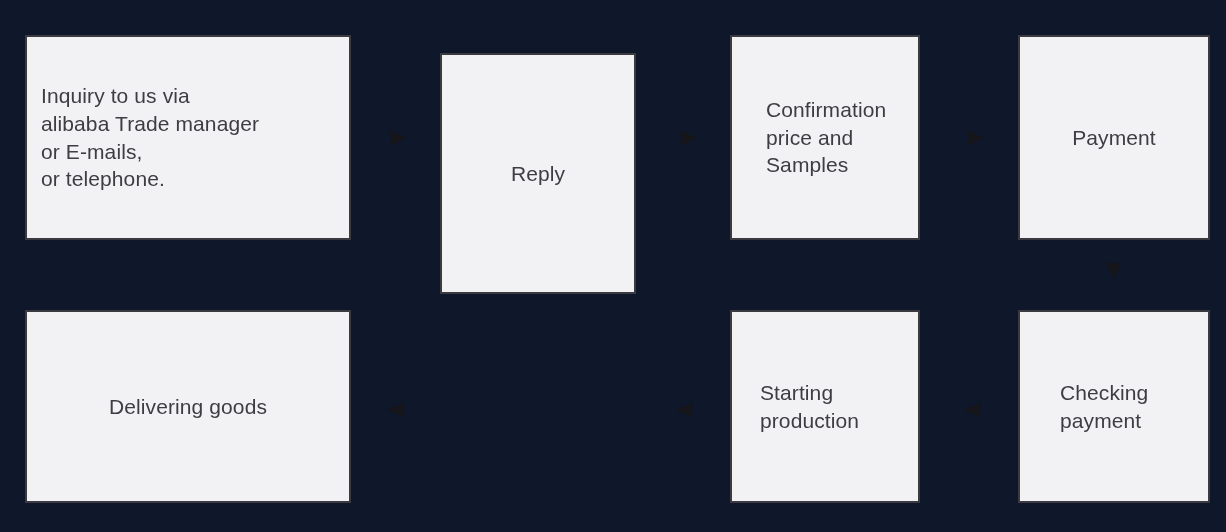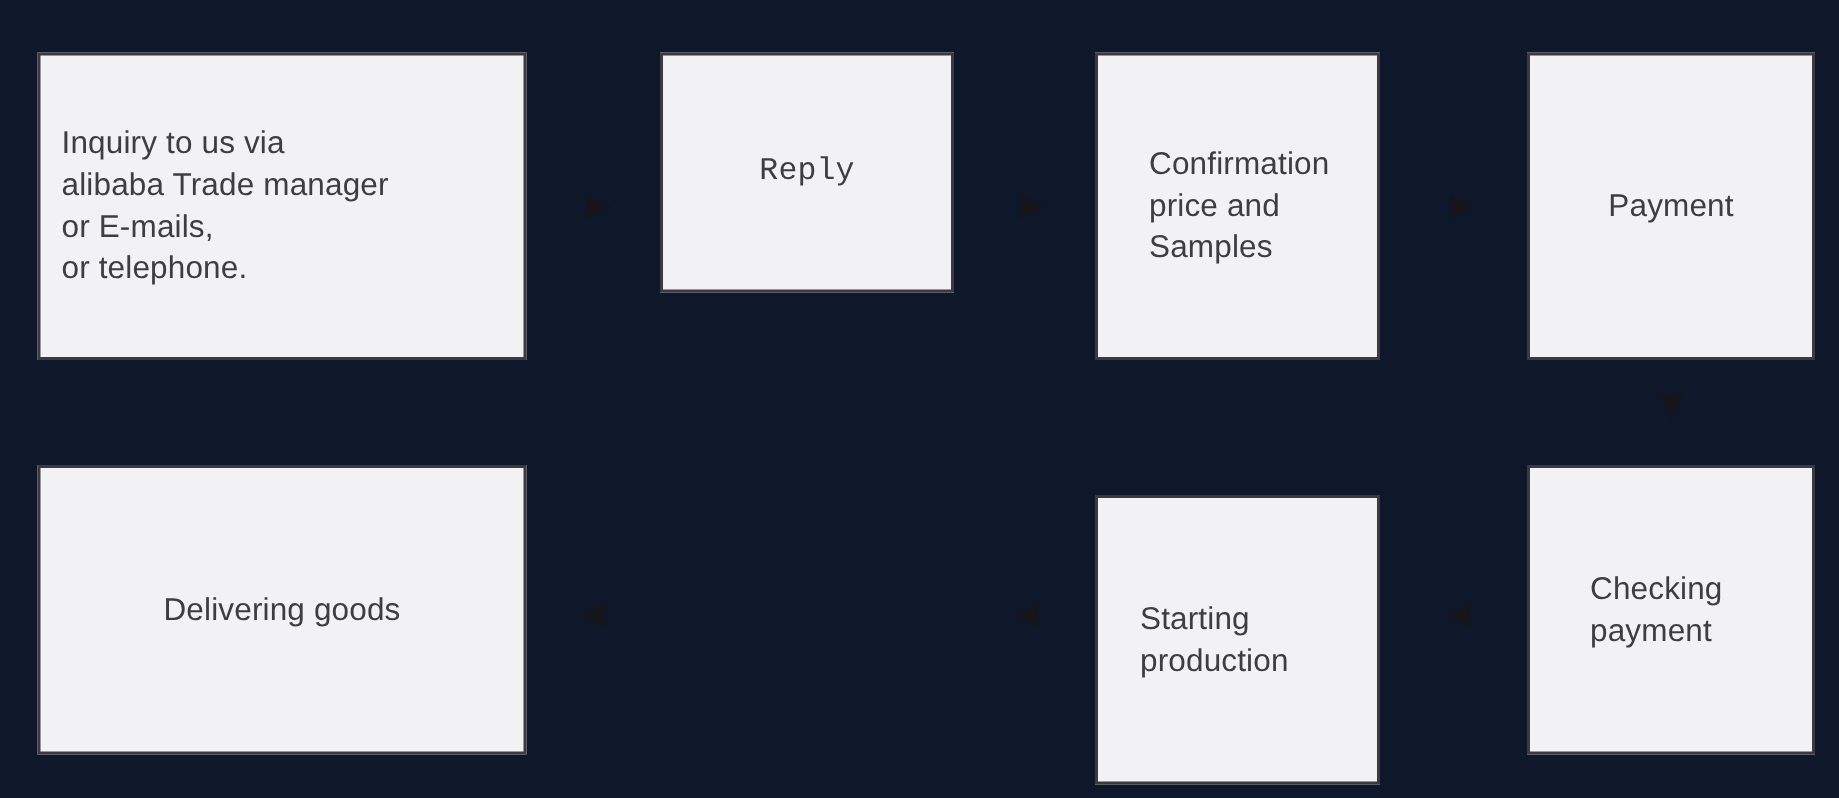--- a/index.html
+++ b/index.html
@@ -33,28 +33,28 @@
     font-weight: 400;
     letter-spacing: 0.1px;
     white-space: pre-line;
   }
   .node.center  { justify-content: center; text-align: center; }
   .node.leftal  { justify-content: flex-start; text-align: left; }
   .node .label { display: block; }
 
   
   #node-inquiry      { left: 25px;   top: 35px;  width: 326px; height: 205px; padding-left: 14px; }
-  #node-reply        { left: 440px;  top: 35px;  width: 196px; height: 160px; font-family: Liberation Mono, monospace; }
+  #node-reply        { left: 440px;  top: 53px;  width: 196px; height: 241px; }
   #node-confirmation { left: 730px;  top: 35px;  width: 190px; height: 205px; padding-left: 34px; }
   #node-payment      { left: 1018px; top: 35px;  width: 192px; height: 205px; }
 
   
   #node-delivering   { left: 25px;   top: 310px; width: 326px; height: 193px; }
   #node-inspecting   { left: 440px;  top: 310px; width: 196px; height: 193px; padding-left: 30px; }
-  #node-starting     { left: 730px;  top: 310px; width: 190px; height: 193px; padding-left: 28px; margin-top: 20px; }
+  #node-starting     { left: 730px;  top: 310px; width: 190px; height: 193px; padding-left: 28px; }
   #node-checking     { left: 1018px; top: 310px; width: 192px; height: 193px; padding-left: 40px; }
 
   
   .arrow {
     position: absolute;
     width: 30px;
     height: 30px;
     line-height: 0;
   }
   .arrow svg { display: block; width: 30px; height: 30px; }

